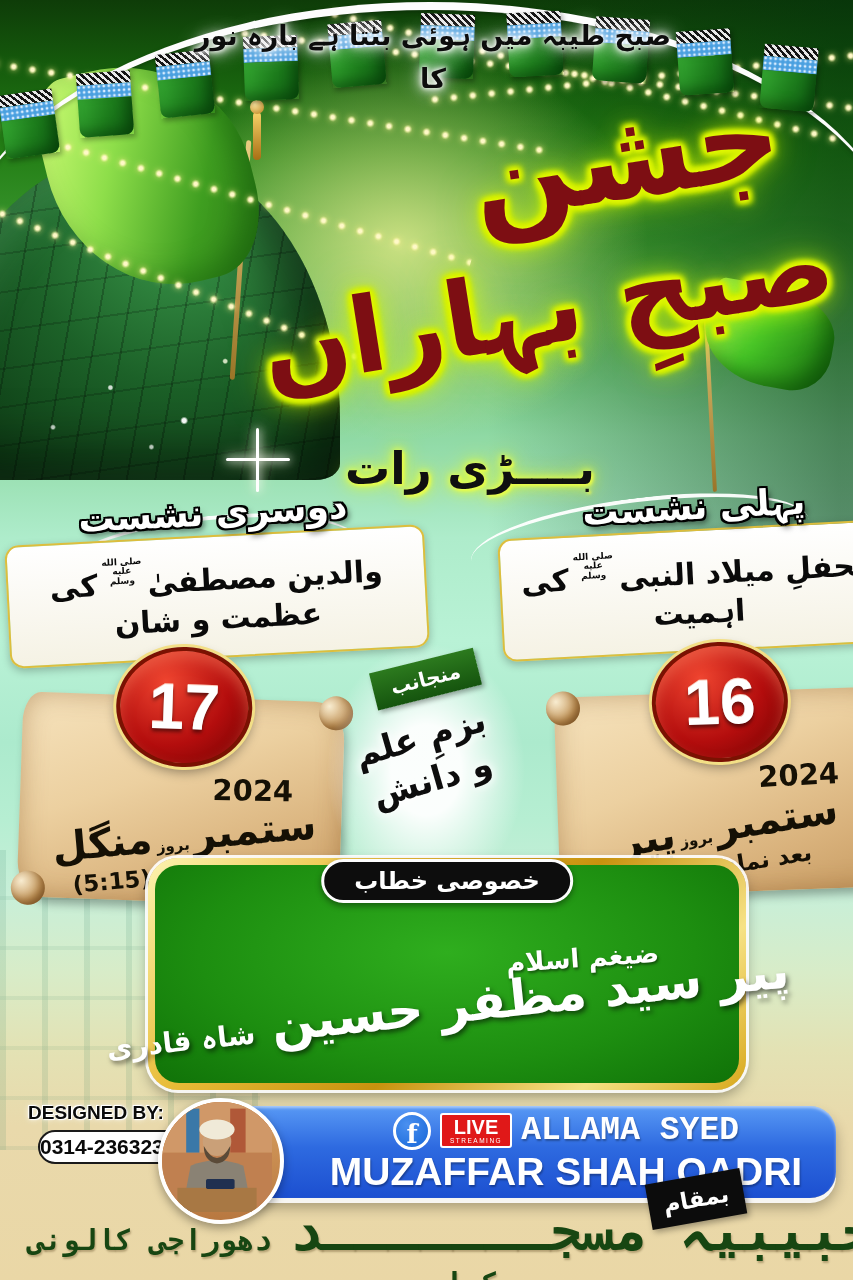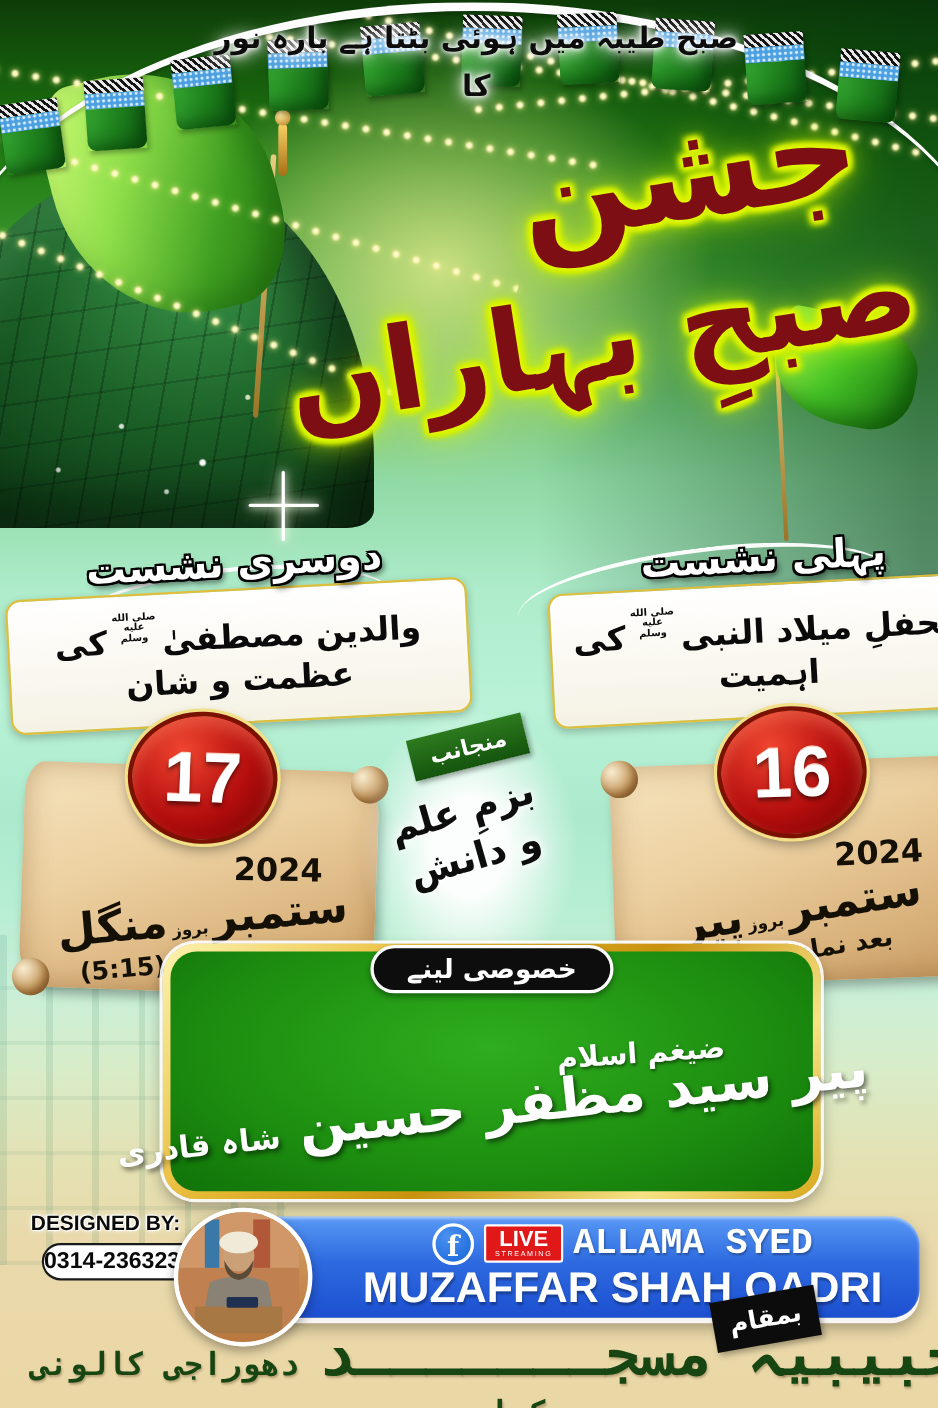--- a/index.html
+++ b/index.html
@@ -301,20 +301,21 @@
   </div>
 
   <div class="couplet">
     <div>صبح طیبہ میں ہوئی بٹتا ہے بارہ نور کا</div>
   </div>
 
   <div class="title">
     <span class="t-w1">جشن</span>
     <span class="t-w2">صبحِ بہاراں</span>
   </div>
+  <div class="subtitle">بــــڑی رات</div>
 
   <div class="swoosh" style="left:60px;top:516px;width:300px;height:80px;transform:rotate(-6deg);"></div>
   <div class="swoosh" style="left:470px;top:498px;width:340px;height:80px;transform:rotate(-7deg);"></div>
 
   <div class="panel panel-right">
     <div class="panel-head">پہلی نشست</div>
     <div class="panel-box">
       <span class="topic"><span>محفلِ میلاد النبی</span><span class="salawat">صلى الله عليه وسلم</span><span>کی اہمیت</span></span>
     </div>
   </div>
@@ -356,21 +357,21 @@
   <div class="organizer">
     <div class="org-tag">منجانب</div>
     <div class="org-name">
       <div>بزمِ علم</div>
       <div>و دانش</div>
     </div>
   </div>
 
   <div class="banner">
     <div class="banner-inner">
-      <div class="banner-head">خصوصی لینے</div>
+      <div class="banner-head">خصوصی خطاب</div>
       <div class="banner-prefix">ضیغم اسلام</div>
       <div class="banner-name">
         <span>پیر سید مظفر حسین</span>
         <span class="suffix">شاہ قادری</span>
       </div>
     </div>
   </div>
 
   <div class="designer">
     <div class="d-label">DESIGNED BY:</div>

